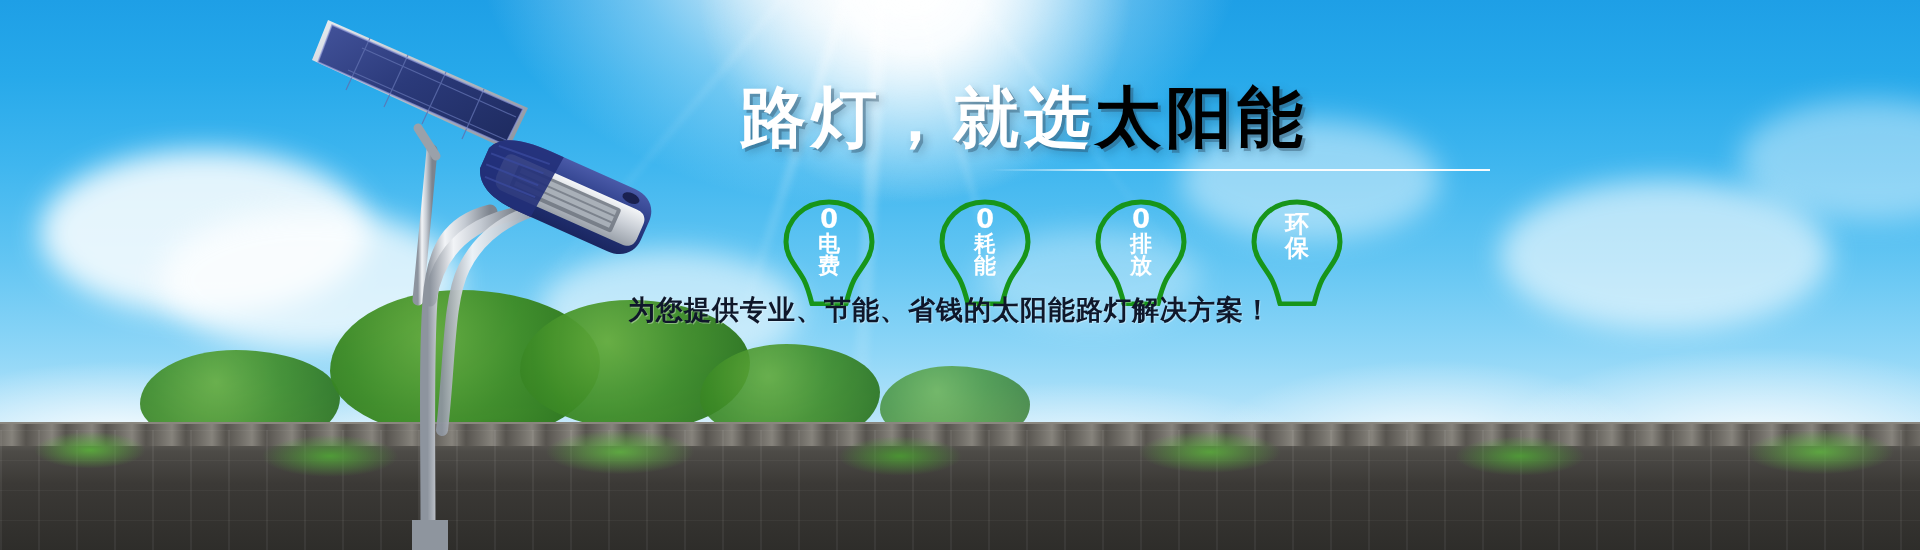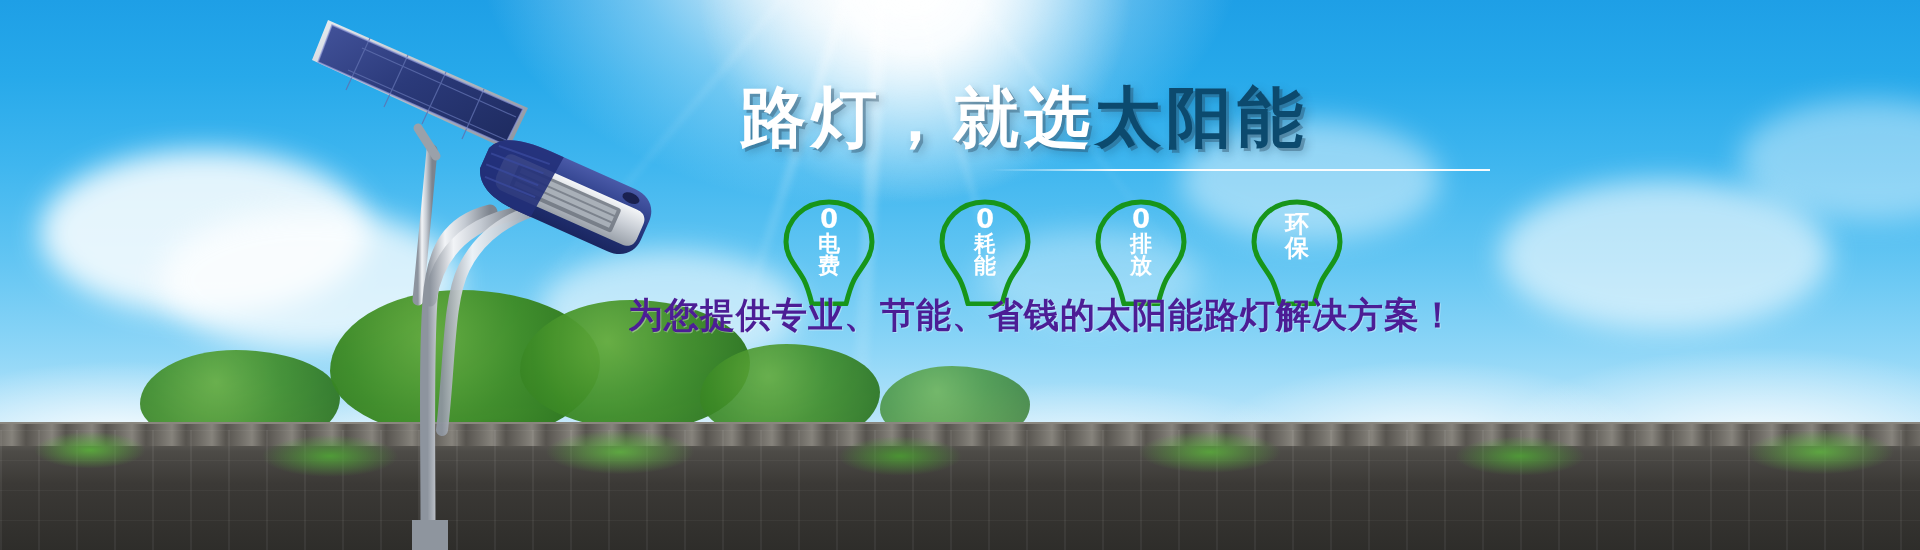--- a/index.html
+++ b/index.html
@@ -120,21 +120,21 @@
   
   .content{position:absolute;left:740px;top:82px;width:780px;}
   .headline{
     font-size:66px;font-weight:bold;letter-spacing:5px;
     color:#ffffff;white-space:nowrap;line-height:1.08;
     text-shadow:
       3px 3px 0 rgba(40,70,95,.38),
       5px 5px 10px rgba(20,60,90,.30);
     font-family:"DejaVu Sans","Liberation Sans",sans-serif;
   }
-  .headline .accent{color:#0c4a6e;margin-top:32px;}
+  .headline .accent{color:#000000;margin-top:32px;}
   .divider{
     margin-top:16px;margin-left:250px;
     width:500px;height:2px;
     background:linear-gradient(90deg, rgba(255,255,255,0) 0%, rgba(255,255,255,.95) 25%, rgba(255,255,255,.95) 100%);
   }
 
   .bulbs{position:absolute;left:770px;top:196px;width:700px;height:110px;display:flex;gap:38px;}
   .bulb{position:relative;width:118px;height:110px;}
   .bulb svg{position:absolute;left:0;top:0;}
   .bulb .lbl{
@@ -144,22 +144,22 @@
     line-height:1.02;
   }
   .bulb .zero{display:block;font-size:26px;font-weight:bold;letter-spacing:0;}
   .bulb .w1{display:block;font-size:22px;font-weight:bold;}
   .bulb .w2{display:block;font-size:22px;font-weight:bold;}
   .bulb.eco .w1{font-size:24px;margin-top:6px;}
   .bulb.eco .w2{font-size:24px;}
 
   .subtitle{
     position:absolute;left:628px;top:292px;width:620px;
-    font-size:35px;font-weight:bold;letter-spacing:1px;
-    color:#4c1d95;white-space:nowrap;
+    font-size:27px;font-weight:bold;letter-spacing:1px;
+    color:#0f172a;white-space:nowrap;
     font-family:"DejaVu Sans","Liberation Sans",sans-serif;
     text-shadow:1px 1px 0 rgba(255,255,255,.35);
   }
 </style>
 </head>
 <body>
 
 <div class="banner">
 
   <div class="sky"></div>

